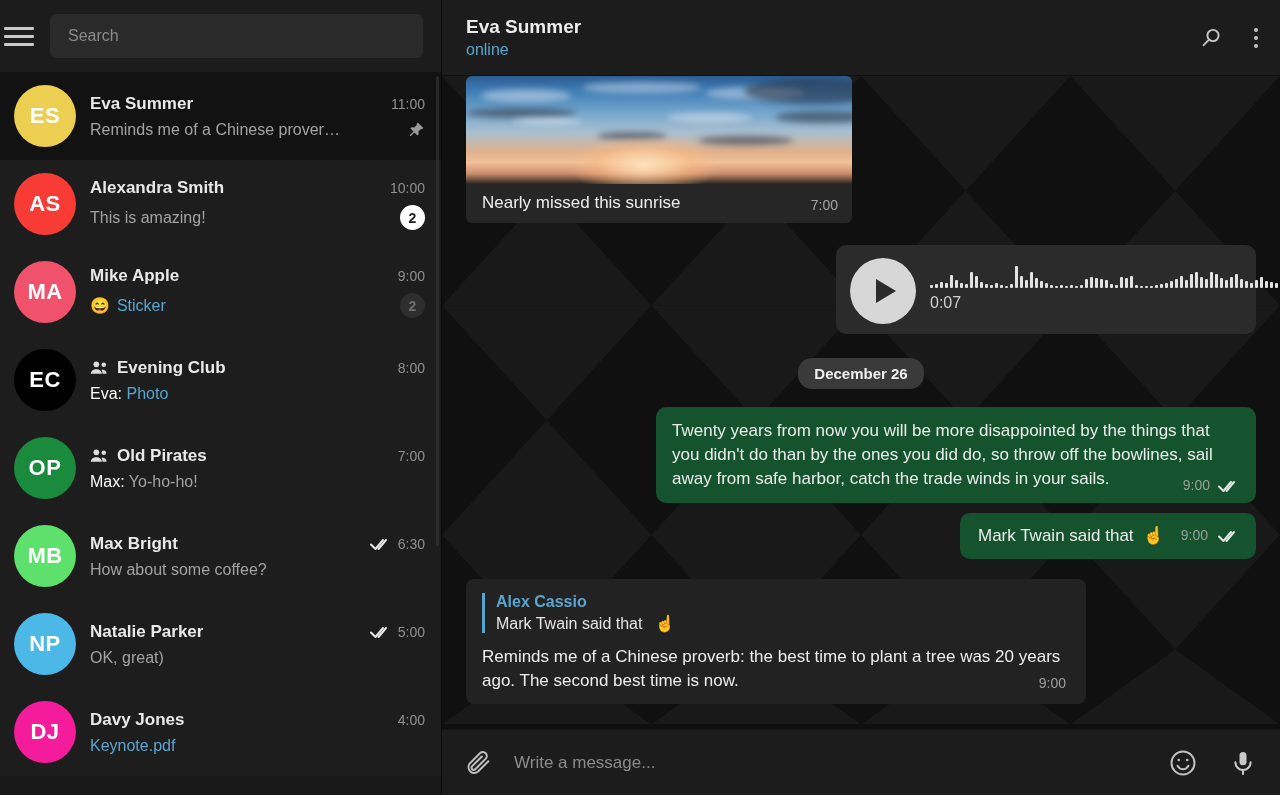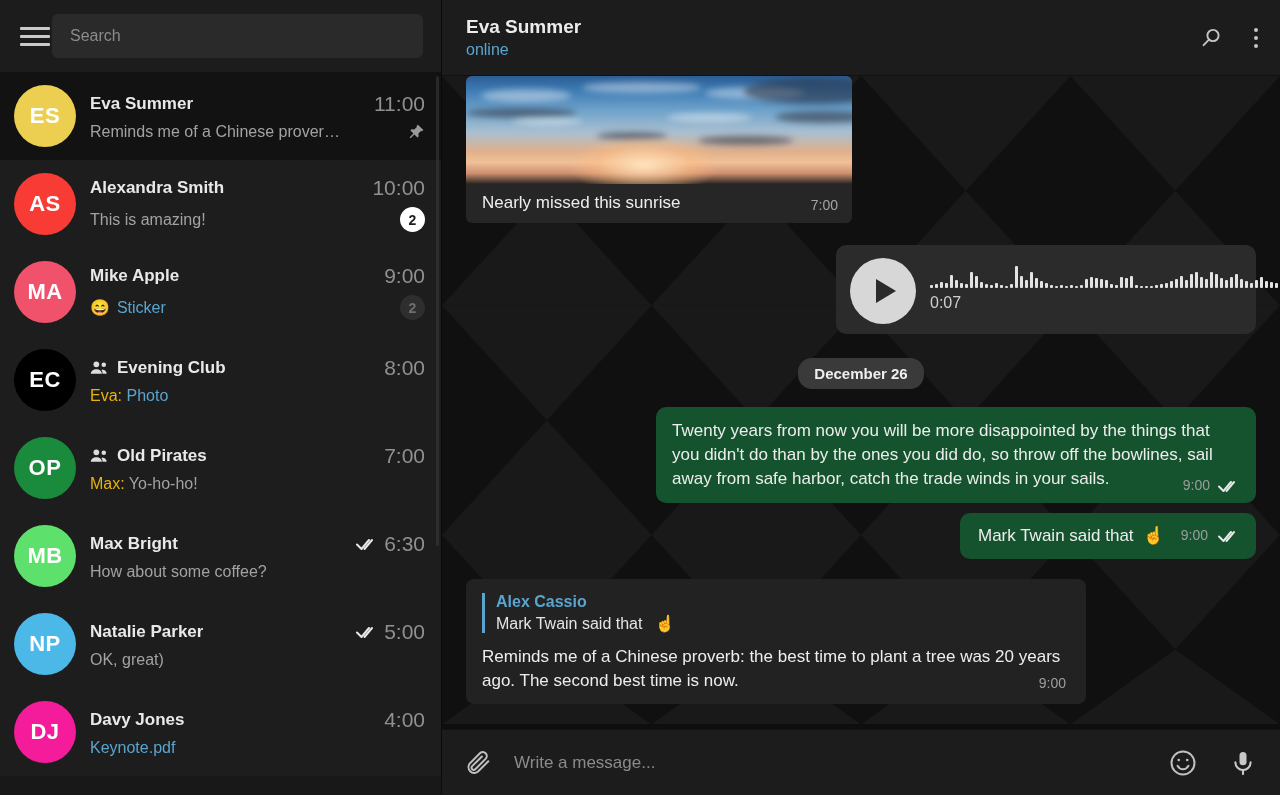--- a/index.html
+++ b/index.html
@@ -12,22 +12,22 @@
   #app{ display:flex; width:1280px; height:795px; }
 
   
   .sidebar{
     width:442px; height:795px; background:#151515;
     border-right:1px solid #0a0a0a;
     display:flex; flex-direction:column; position:relative;
   }
   .sb-header{
     height:72px; flex:0 0 72px;
-    display:flex; align-items:center; 
-    padding:0 18px 0 18px;
+    display:flex; align-items:center; gap:14px;
+    padding:0 18px 0 2px;
     background:#1c1c1c;
   }
   .hamburger{
     width:34px; height:34px; display:flex; flex-direction:column;
     justify-content:center; align-items:center; gap:5px; cursor:pointer;
     flex:0 0 34px;
   }
   .hamburger span{ display:block; width:30px; height:3px; background:#c9c9c9; border-radius:1px; }
   .search-box{
     flex:1 1 auto; height:44px; background:#2a2a2a; border-radius:6px;
@@ -52,29 +52,29 @@
     color:#fff; font-size:22px; font-weight:bold; letter-spacing:0.5px;
   }
   .row-main{ flex:1 1 auto; min-width:0; display:flex; flex-direction:column; gap:7px; }
   .row-top{ display:flex; align-items:center; gap:8px; }
   .row-title{
     font-size:17px; font-weight:bold; color:#e9e9e9;
     white-space:nowrap; overflow:hidden; text-overflow:ellipsis;
   }
   .grp-icon{ flex:0 0 auto; display:flex; align-items:center; color:#dcdcdc; }
   .row-time{
-    margin-left:auto; font-size:21px; color:#909090; flex:0 0 auto;
+    margin-left:auto; font-size:14px; color:#909090; flex:0 0 auto;
     display:flex; align-items:center; gap:6px; white-space:nowrap;justify-content:flex-end;
   }
   .row-bottom{ display:flex; align-items:center; gap:7px; }
   .row-prev{
     font-size:16px; color:#a2a2a2; white-space:nowrap;
     overflow:hidden; text-overflow:ellipsis; flex:1 1 auto; min-width:0;
   }
-  .row-prev .sender{ color:#eab308; }
+  .row-prev .sender{ color:#ffffff; }
   .row-prev.accent{ color:#5aa5cf; }
   .prev-emoji{ font-size:16px; flex:0 0 auto; }
   .badge{
     flex:0 0 auto; min-width:25px; height:25px; border-radius:13px;
     display:flex; align-items:center; justify-content:center;
     font-size:14px; font-weight:bold; padding:0 7px;
   }
   .badge.unread{ background:#ffffff; color:#1d1d1d; }
   .badge.muted{ background:#2e2e2e; color:#6f6f6f; }
   .pin-icon{ flex:0 0 auto; color:#9a9a9a; display:flex; align-items:center; }

